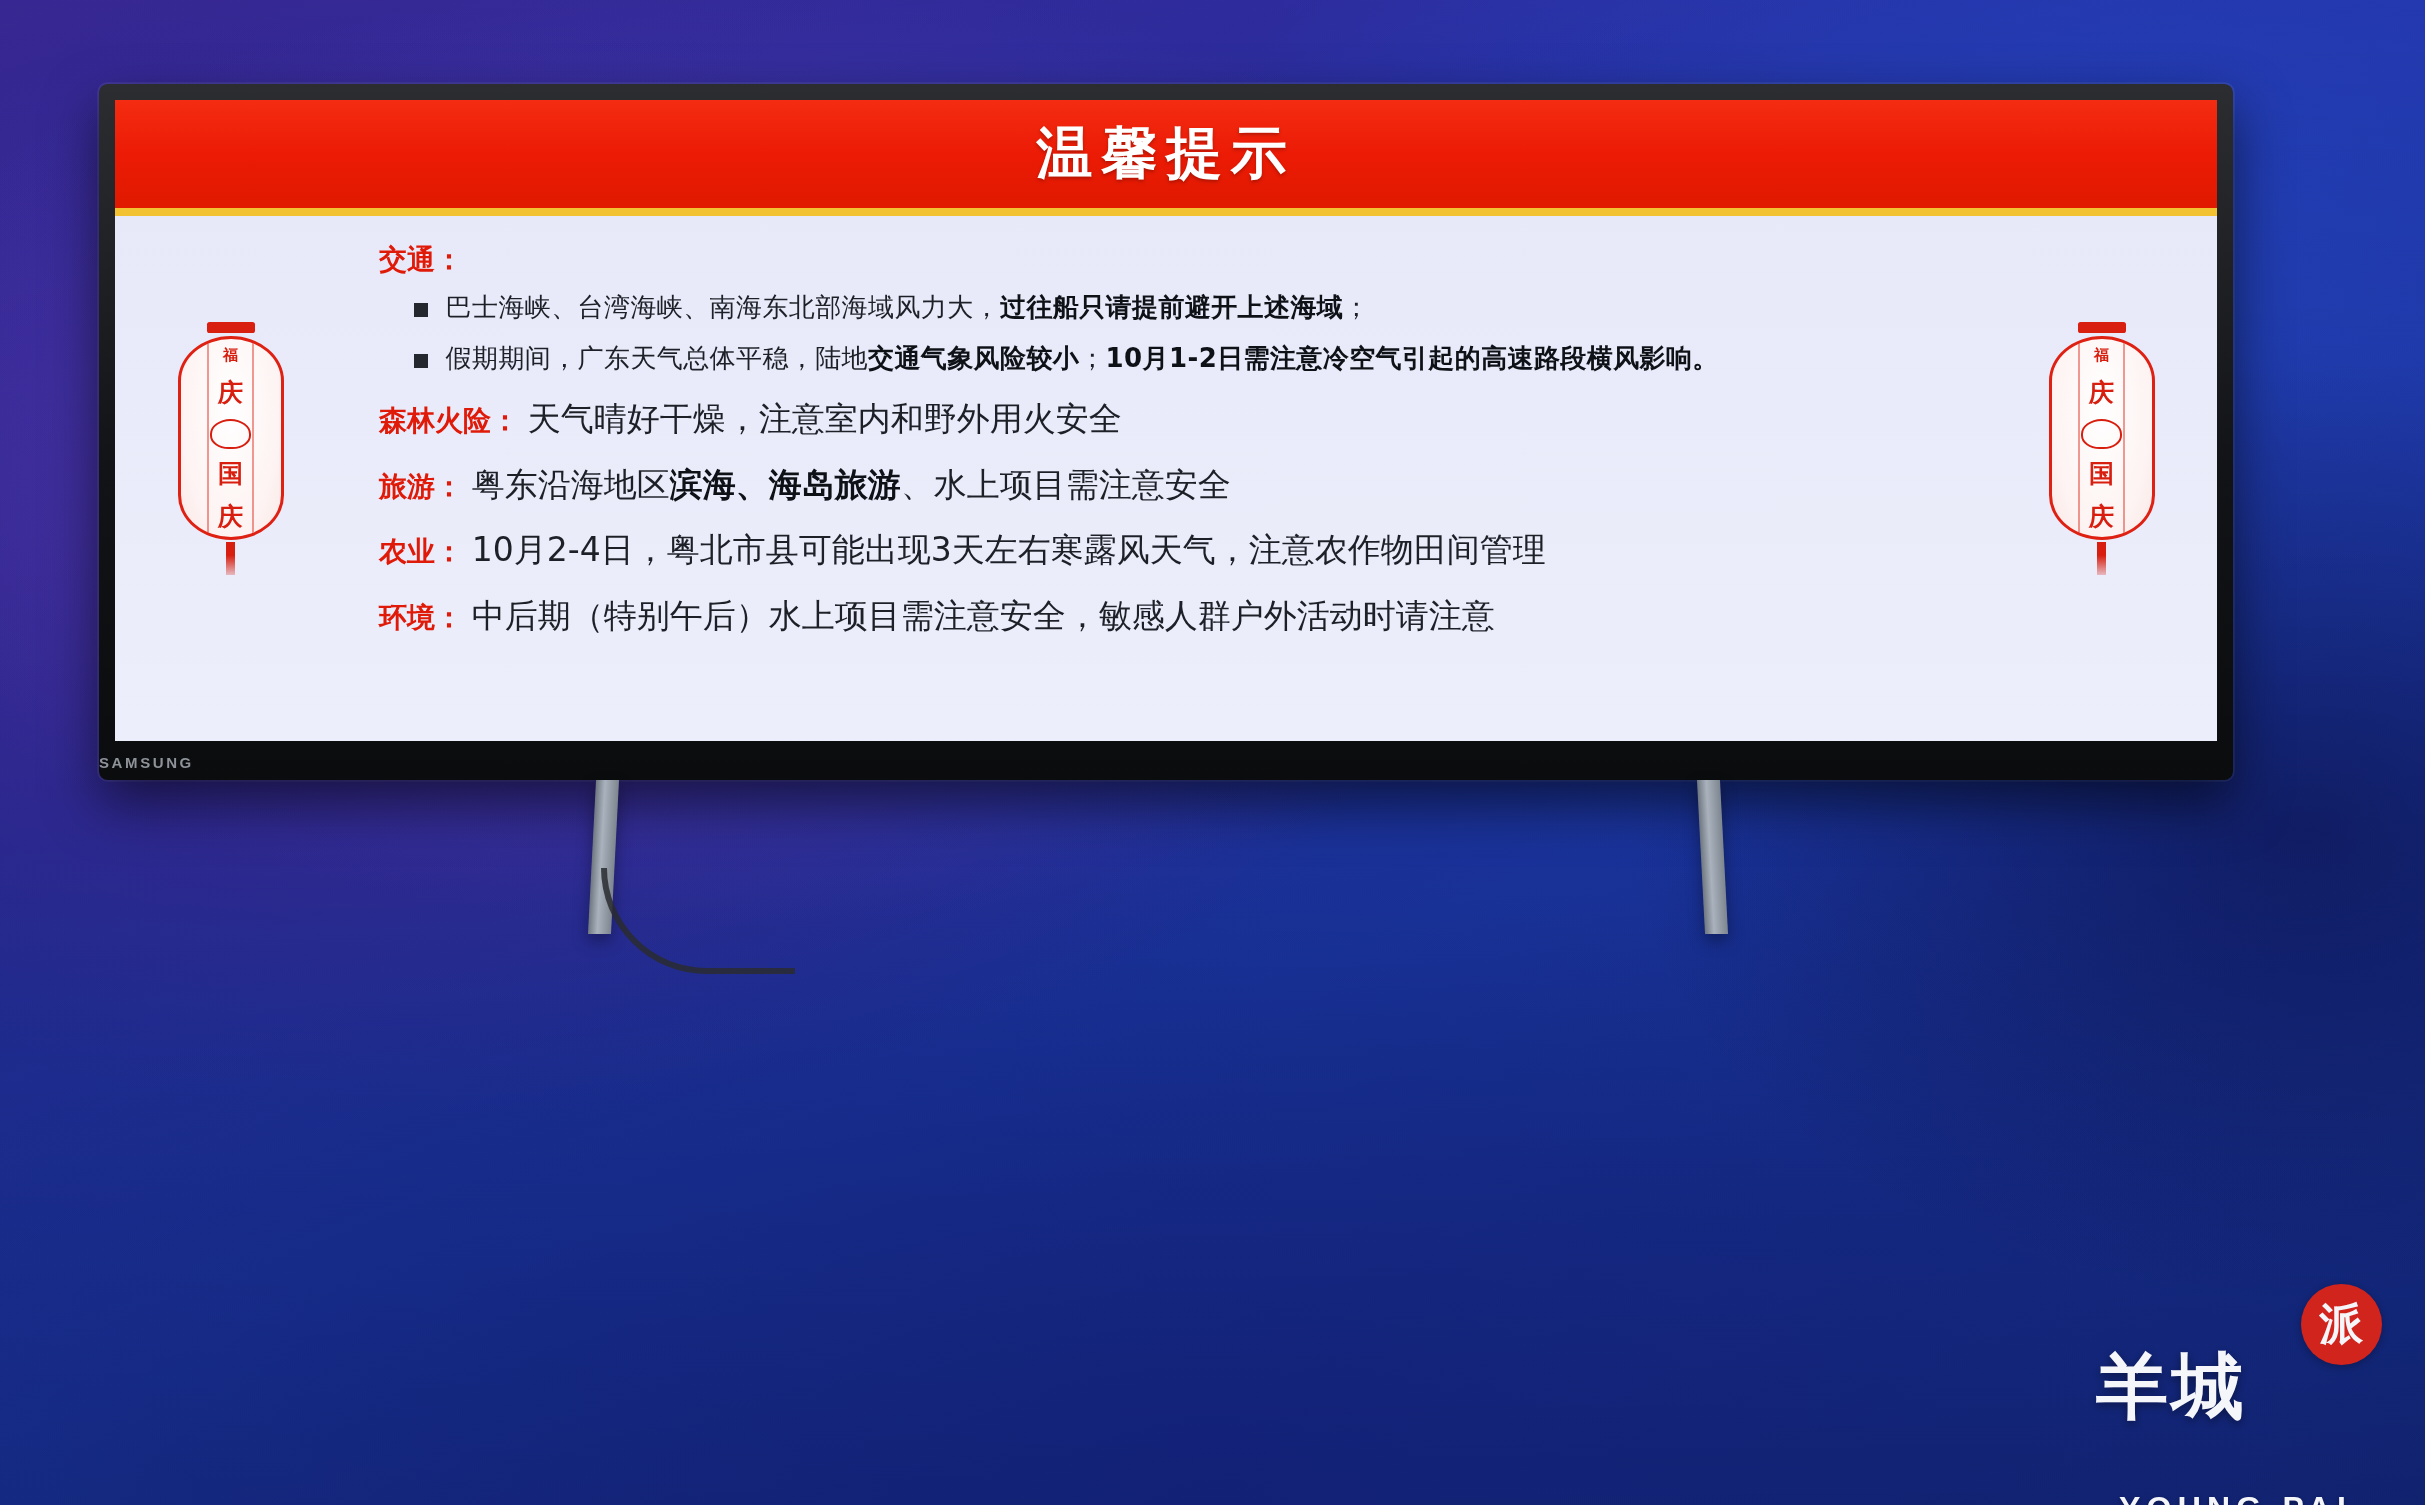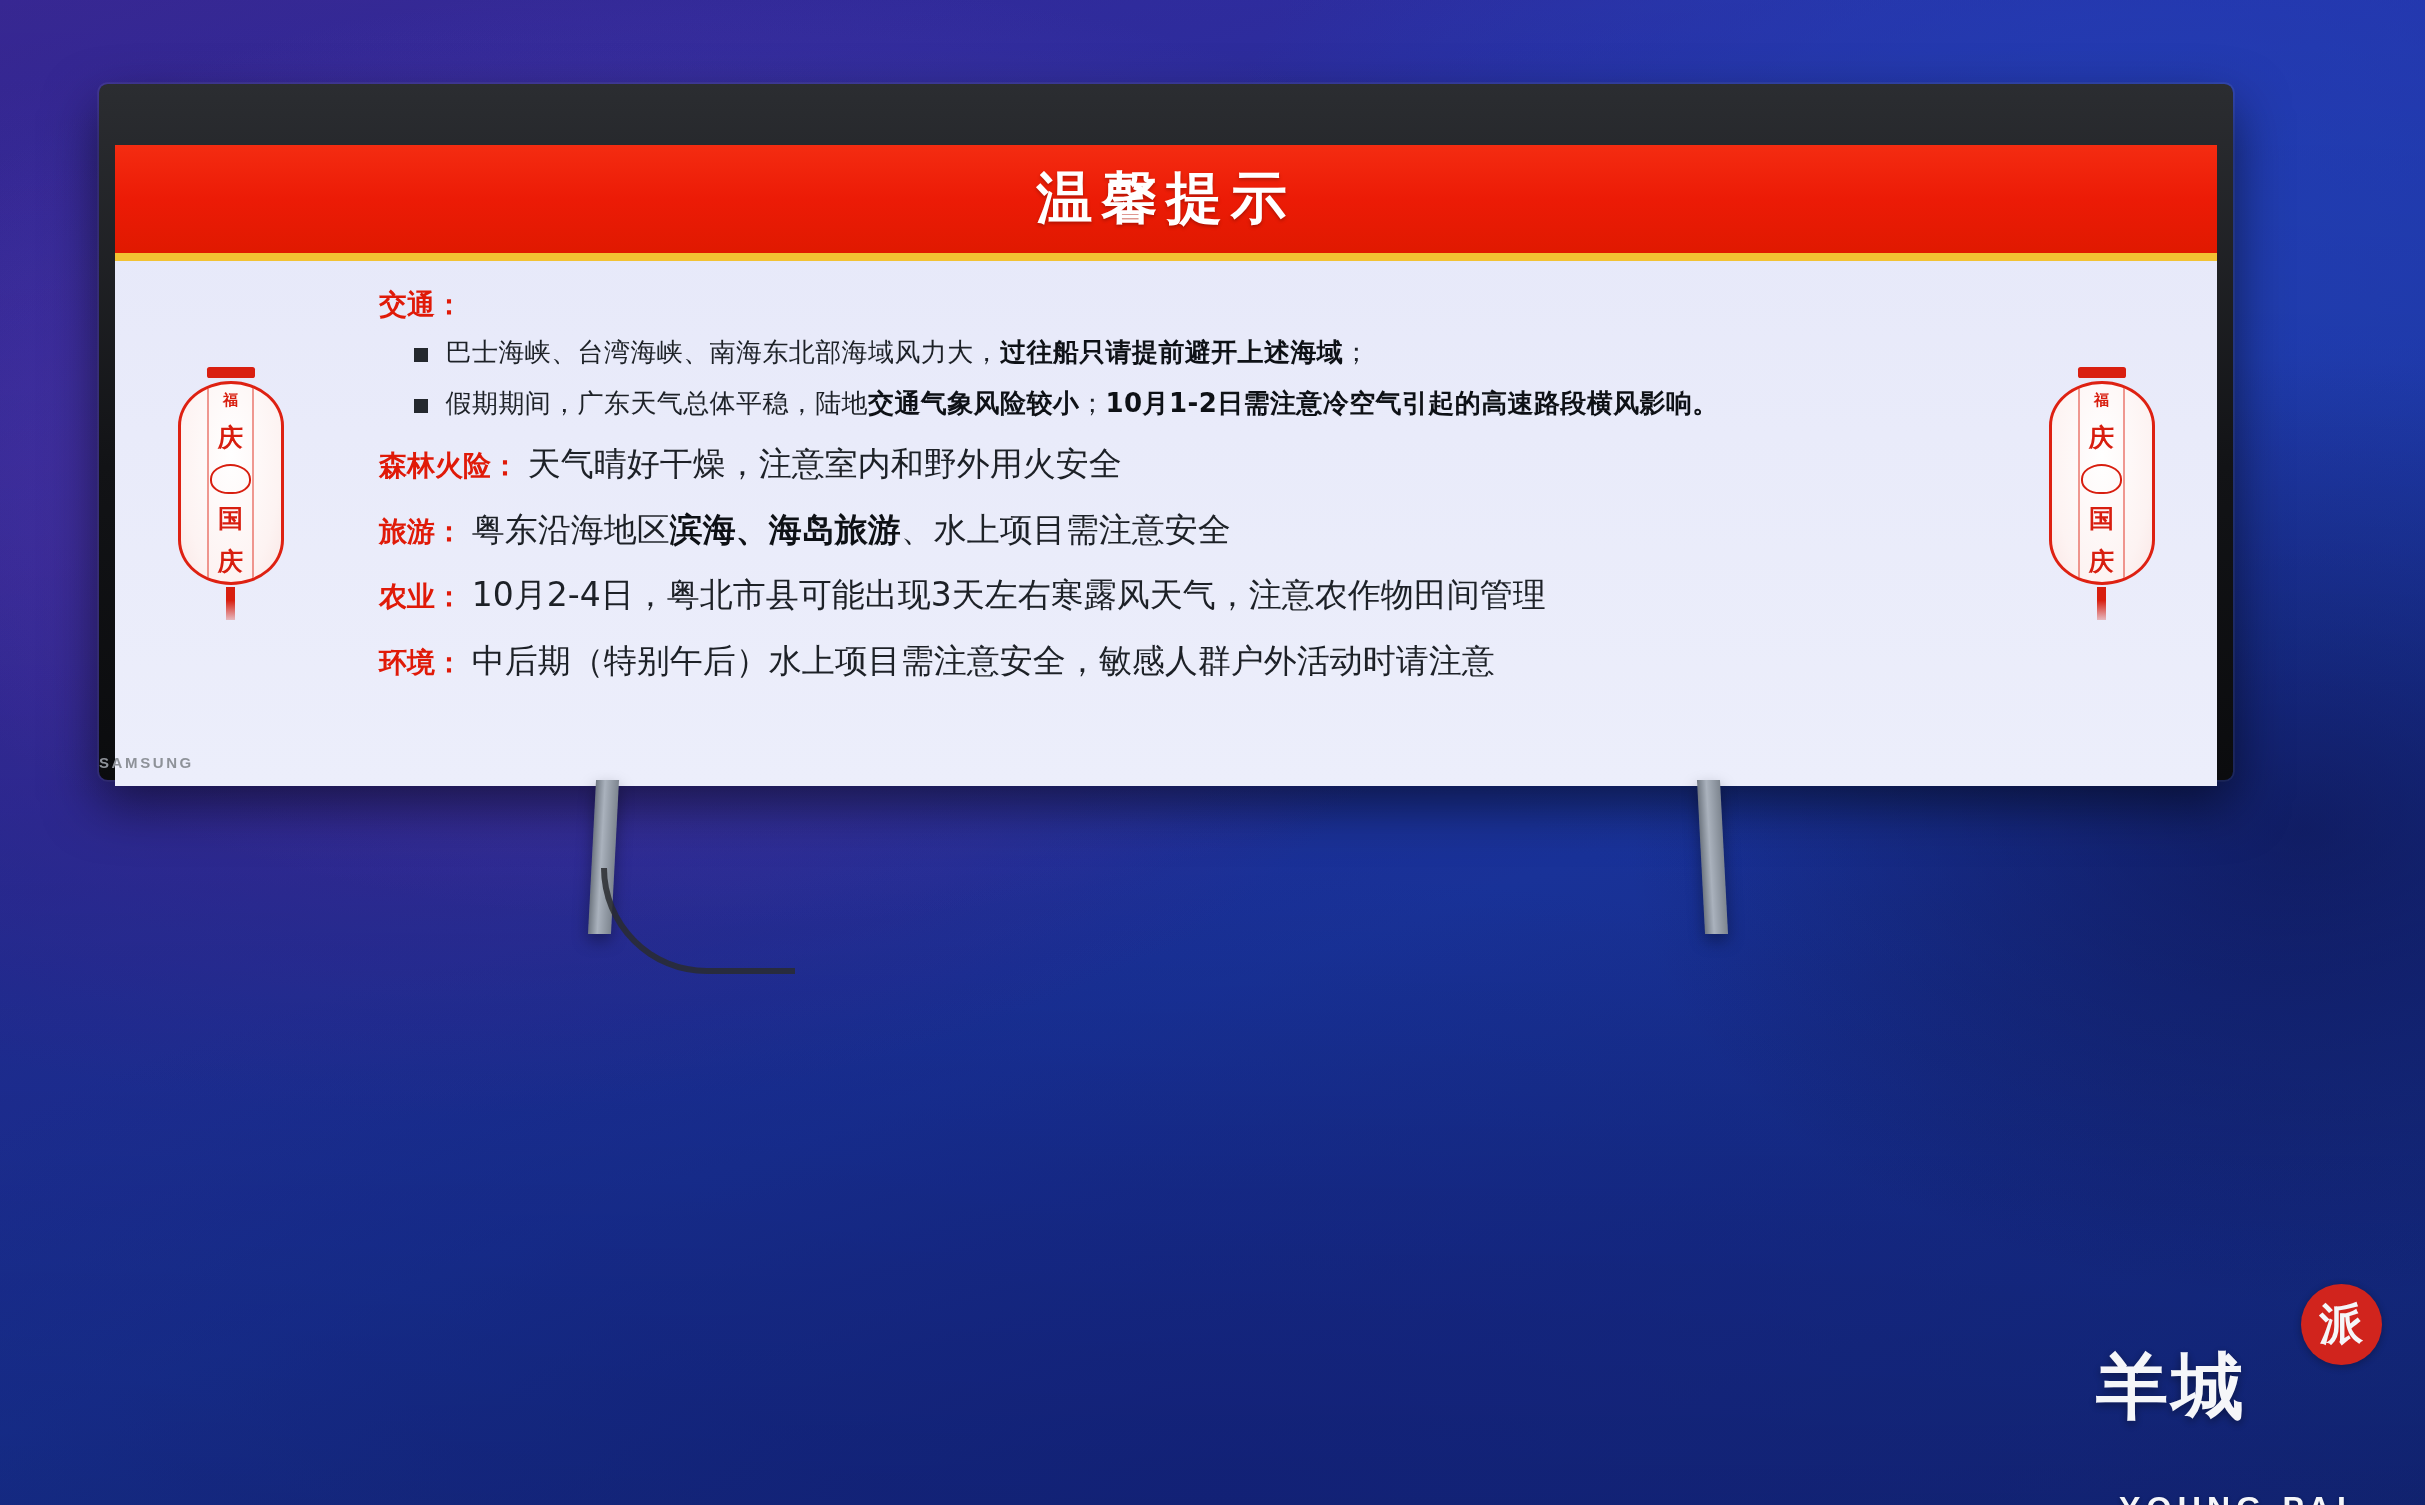--- a/index.html
+++ b/index.html
@@ -38,21 +38,20 @@
     border-radius: 8.8px;
     padding: 16px 16px 39px 16px;
     box-shadow: 0 23px 53px rgba(0,0,0,0.55), 0 0 0 1.8px rgba(180,190,210,0.12);
   }
   .tv-screen {
     position: relative;
     width: 100%; height: 100%;
     background: #e8eaf8;
     overflow: hidden;
     box-shadow: inset 0 0 19.4px rgba(0,0,0,0.25);
-    margin-top: 45px;
   }
   .tv-brand {
     position: absolute; left: 0; right: 0; bottom: 9px;
     text-align: left;
     color: #8e9299;
     font-size: 15px;
     letter-spacing: 2.6px;
     font-weight: bold;
   }
   .tv-stand-left, .tv-stand-right {

